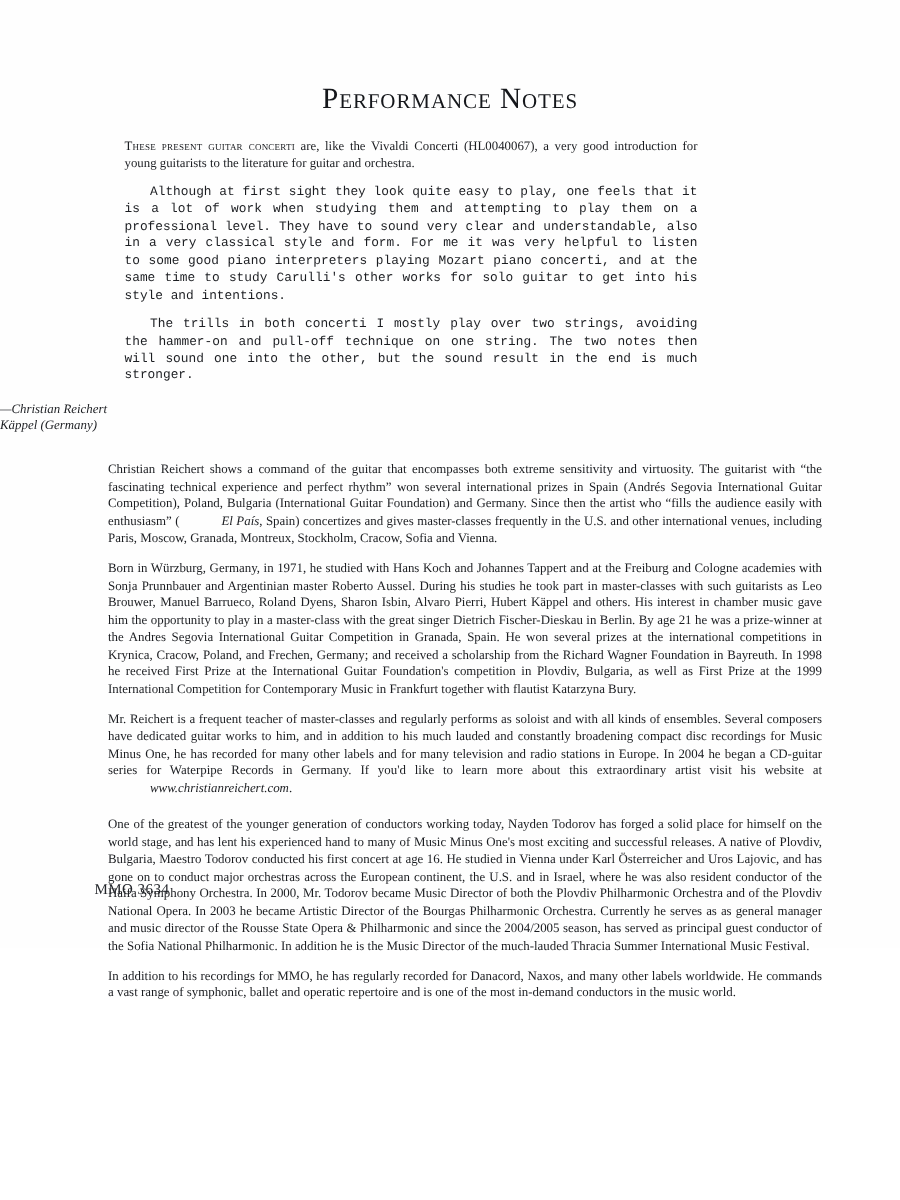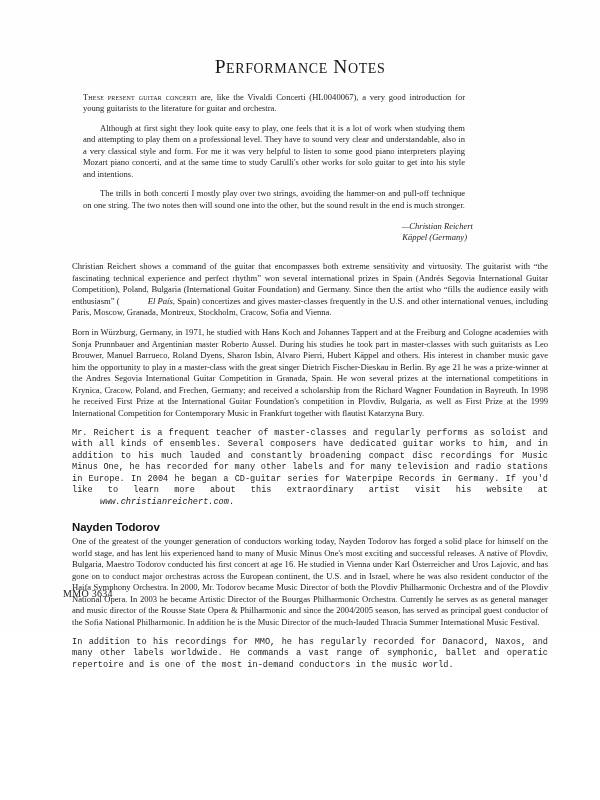--- a/index.html
+++ b/index.html
@@ -44,31 +44,31 @@
     margin: 8px;
     font-size: 8.55px;
     line-height: 11.45px;
     text-align: justify;
     text-justify: inter-word;
     color: #1b1d21;
     hyphens: auto;
   }
   .intro p + p {
     text-indent: 17px;
+    font-family: Liberation Mono, monospace;
   }
   .smallcaps {
     font-variant: small-caps;
     letter-spacing: 0.15px;
   }
 
   
   .signature {
     margin-top: 10px;
     padding-right: 127px;
-    text-align: right;
     font-style: italic;
     font-size: 8.6px;
     line-height: 11.2px;
     color: #1b1d21;
   }
   .signature .line {
     display: block;
   }
   .signature .line.loc {
     padding-right: 6px;
@@ -92,21 +92,20 @@
     margin: 0 0 8.5px 0;
     font-size: 8.6px;
     line-height: 11.5px;
     text-align: justify;
     text-justify: inter-word;
     color: #1b1d21;
     hyphens: auto;
   }
   .bio p:last-child {
     margin-bottom: 0;
-    font-family: Liberation Mono, monospace;
   }
   .bio + .bio {
     margin-top: 13px;
   }
   .ital {
     font-style: italic;
     padding-left: 28px;
   }
 
   
@@ -141,21 +140,20 @@
 
   <div class="bios">
 
     <div class="bio">
       <p><span>Christian Reichert shows a command of the guitar that encompasses both extreme sensitivity and virtuosity.  The guitarist with “the fascinating technical experience and perfect rhythm” won several international prizes in Spain (Andrés Segovia International Guitar Competition), Poland, Bulgaria (International Guitar Foundation) and Germany. Since then the artist who “fills the audience easily with enthusiasm” (</span><span class="ital">El País</span><span>, Spain) concertizes and gives master-classes frequently in the U.S. and other international venues, including Paris, Moscow, Granada, Montreux, Stockholm, Cracow, Sofia and Vienna.</span></p>
       <p>Born in Würzburg, Germany, in 1971, he studied with Hans Koch and Johannes Tappert and at the Freiburg and Cologne academies with Sonja Prunnbauer and Argentinian master Roberto Aussel. During his studies he took part in master-classes with such guitarists as Leo Brouwer, Manuel Barrueco, Roland Dyens, Sharon Isbin, Alvaro Pierri, Hubert Käppel and others. His interest in chamber music gave him the opportunity to play in a master-class with the great singer Dietrich Fischer-Dieskau in Berlin. By age 21 he was a prize-winner at the Andres Segovia International Guitar Competition in Granada, Spain. He won several prizes at the international competitions in Krynica, Cracow, Poland, and Frechen, Germany; and received a scholarship from the Richard Wagner Foundation in Bayreuth. In 1998 he received First Prize at the International Guitar Foundation's competition in Plovdiv, Bulgaria, as well as First Prize at the 1999 International Competition for Contemporary Music in Frankfurt together with flautist Katarzyna Bury.</p>
       <p><span>Mr. Reichert is a frequent teacher of master-classes and regularly performs as soloist and with all kinds of ensembles. Several composers have dedicated guitar works to him, and in addition to his much lauded and constantly broadening compact disc recordings for Music Minus One, he has recorded for many other labels and for many television and radio stations in Europe. In 2004 he began a CD-guitar series for Waterpipe Records in Germany.  If you'd like to learn more about this extraordinary artist visit his website at </span><span class="ital">www.christianreichert.com</span><span>.</span></p>
     </div>
 
     <div class="bio">
-      <h2 class="bio-heading">Nayden Todorov</h2>
       <p>One of the greatest of the younger generation of  conductors working today, Nayden Todorov has forged a solid place for himself on the world stage, and has lent his experienced hand to many of Music Minus One's most exciting and successful releases. A native of Plovdiv, Bulgaria, Maestro Todorov conducted his first concert at age 16. He studied in Vienna under Karl Österreicher and Uros Lajovic, and has gone on to conduct major orchestras across the European continent, the U.S. and in Israel, where he was also resident conductor of the Haifa Symphony Orchestra. In 2000, Mr. Todorov became Music Director of both the Plovdiv Philharmonic Orchestra and of the Plovdiv National Opera. In 2003 he became Artistic Director of the Bourgas Philharmonic Orchestra. Currently he serves as as general manager and music director of the Rousse State Opera &amp; Philharmonic and since the 2004/2005 season, has served as principal guest conductor of the Sofia National Philharmonic. In addition he is the Music Director of the much-lauded Thracia Summer International Music Festival.</p>
       <p>In addition to his recordings for MMO, he has regularly recorded for Danacord, Naxos, and many other labels worldwide. He commands a vast range of symphonic, ballet and operatic repertoire and is one of the most in-demand conductors in the music world.</p>
     </div>
 
   </div>
 
   <div class="footer">MMO 3634</div>
 
 </div>
 

